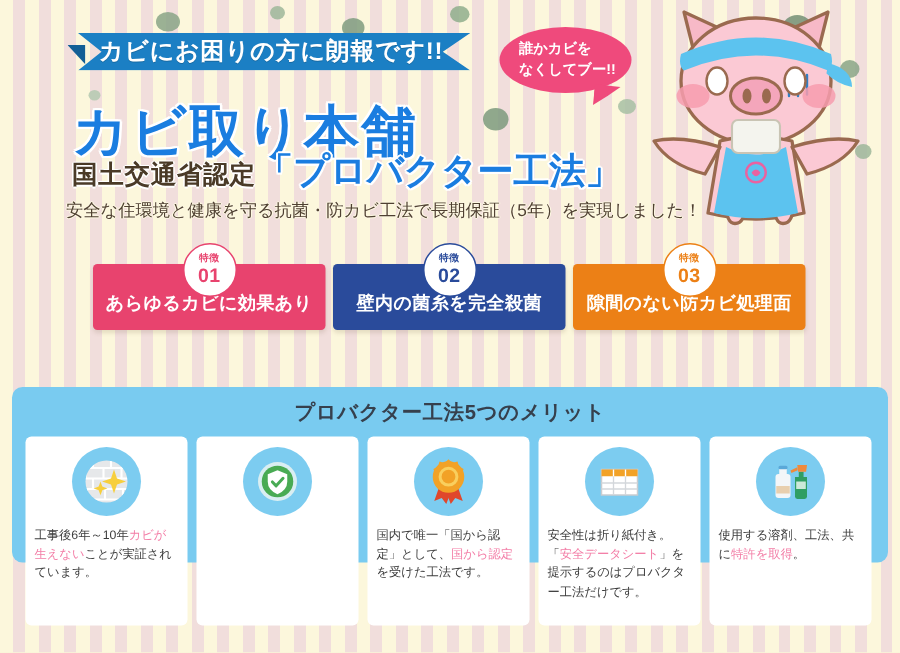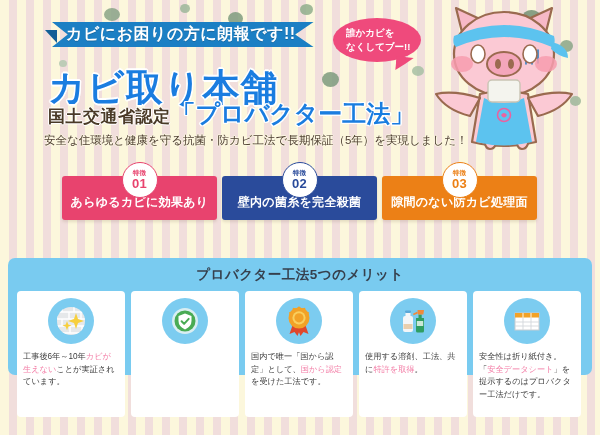--- a/index.html
+++ b/index.html
@@ -452,56 +452,56 @@
           </svg>
         </div>
         <div class="card-text">
           <span>国内で唯一「国から認定」として、</span><span class="hl">国から認定</span><span>を受けた工法です。</span>
         </div>
       </div>
 
       <div class="card">
         <div class="card-icon">
           <svg viewBox="0 0 34 34" width="34" height="34">
-
-            <rect x="7" y="12" width="10" height="16" rx="2" fill="#f3f6f8"></rect>
-            <rect x="9.5" y="8" width="5" height="4.5" fill="#f3f6f8"></rect>
-            <rect x="9" y="6.5" width="6" height="2.4" rx="1" fill="#5aa8d8"></rect>
-            <rect x="7.5" y="20" width="9" height="5" fill="#e8cfae"></rect>
-
-            <path d="M20 14 h8 v13 a1.6 1.6 0 0 1 -1.6 1.6 h-4.8 a1.6 1.6 0 0 1 -1.6 -1.6 Z" fill="#2f9e63"></path>
-            <rect x="22.5" y="10.5" width="3.2" height="4" fill="#2f9e63"></rect>
-            <path d="M21.5 6 h6.5 l-.6 4.5 h-5.3 Z" fill="#ef8a3c"></path>
-            <path d="M21.5 7.5 l-4.5 2.2 l.6 1.6 l4.2 -1.8 Z" fill="#ef8a3c"></path>
-            <rect x="20.8" y="17" width="6.4" height="5" fill="#e6f4ec" opacity=".85"></rect>
-          </svg>
-        </div>
-        <div class="card-text">
-          <span>使用する溶剤、工法、共に</span><span class="hl">特許を取得</span><span>。</span>
-        </div>
-      </div>
-
-      <div class="card">
-        <div class="card-icon">
-          <svg viewBox="0 0 34 34" width="34" height="34">
             <rect x="5" y="9" width="24" height="17" fill="#ffffff" stroke="#c8ccd0" stroke-width="1"></rect>
             <rect x="5" y="9" width="24" height="4.5" fill="#f2a227"></rect>
             <g stroke="#d3d7db" stroke-width=".9">
               <line x1="5" y1="18" x2="29" y2="18"></line>
               <line x1="5" y1="22" x2="29" y2="22"></line>
               <line x1="13" y1="13.5" x2="13" y2="26"></line>
               <line x1="21" y1="13.5" x2="21" y2="26"></line>
             </g>
             <g stroke="#ffffff" stroke-width=".9">
               <line x1="13" y1="9" x2="13" y2="13.5"></line>
               <line x1="21" y1="9" x2="21" y2="13.5"></line>
             </g>
           </svg>
         </div>
         <div class="card-text">
           <span>安全性は折り紙付き。「</span><span class="hl">安全データシート</span><span>」を提示するのはプロバクター工法だけです。</span>
         </div>
       </div>
 
+      <div class="card">
+        <div class="card-icon">
+          <svg viewBox="0 0 34 34" width="34" height="34">
+
+            <rect x="7" y="12" width="10" height="16" rx="2" fill="#f3f6f8"></rect>
+            <rect x="9.5" y="8" width="5" height="4.5" fill="#f3f6f8"></rect>
+            <rect x="9" y="6.5" width="6" height="2.4" rx="1" fill="#5aa8d8"></rect>
+            <rect x="7.5" y="20" width="9" height="5" fill="#e8cfae"></rect>
+
+            <path d="M20 14 h8 v13 a1.6 1.6 0 0 1 -1.6 1.6 h-4.8 a1.6 1.6 0 0 1 -1.6 -1.6 Z" fill="#2f9e63"></path>
+            <rect x="22.5" y="10.5" width="3.2" height="4" fill="#2f9e63"></rect>
+            <path d="M21.5 6 h6.5 l-.6 4.5 h-5.3 Z" fill="#ef8a3c"></path>
+            <path d="M21.5 7.5 l-4.5 2.2 l.6 1.6 l4.2 -1.8 Z" fill="#ef8a3c"></path>
+            <rect x="20.8" y="17" width="6.4" height="5" fill="#e6f4ec" opacity=".85"></rect>
+          </svg>
+        </div>
+        <div class="card-text">
+          <span>使用する溶剤、工法、共に</span><span class="hl">特許を取得</span><span>。</span>
+        </div>
+      </div>
+
     </div>
   </div>
 
 </div>
 
 </body></html>

